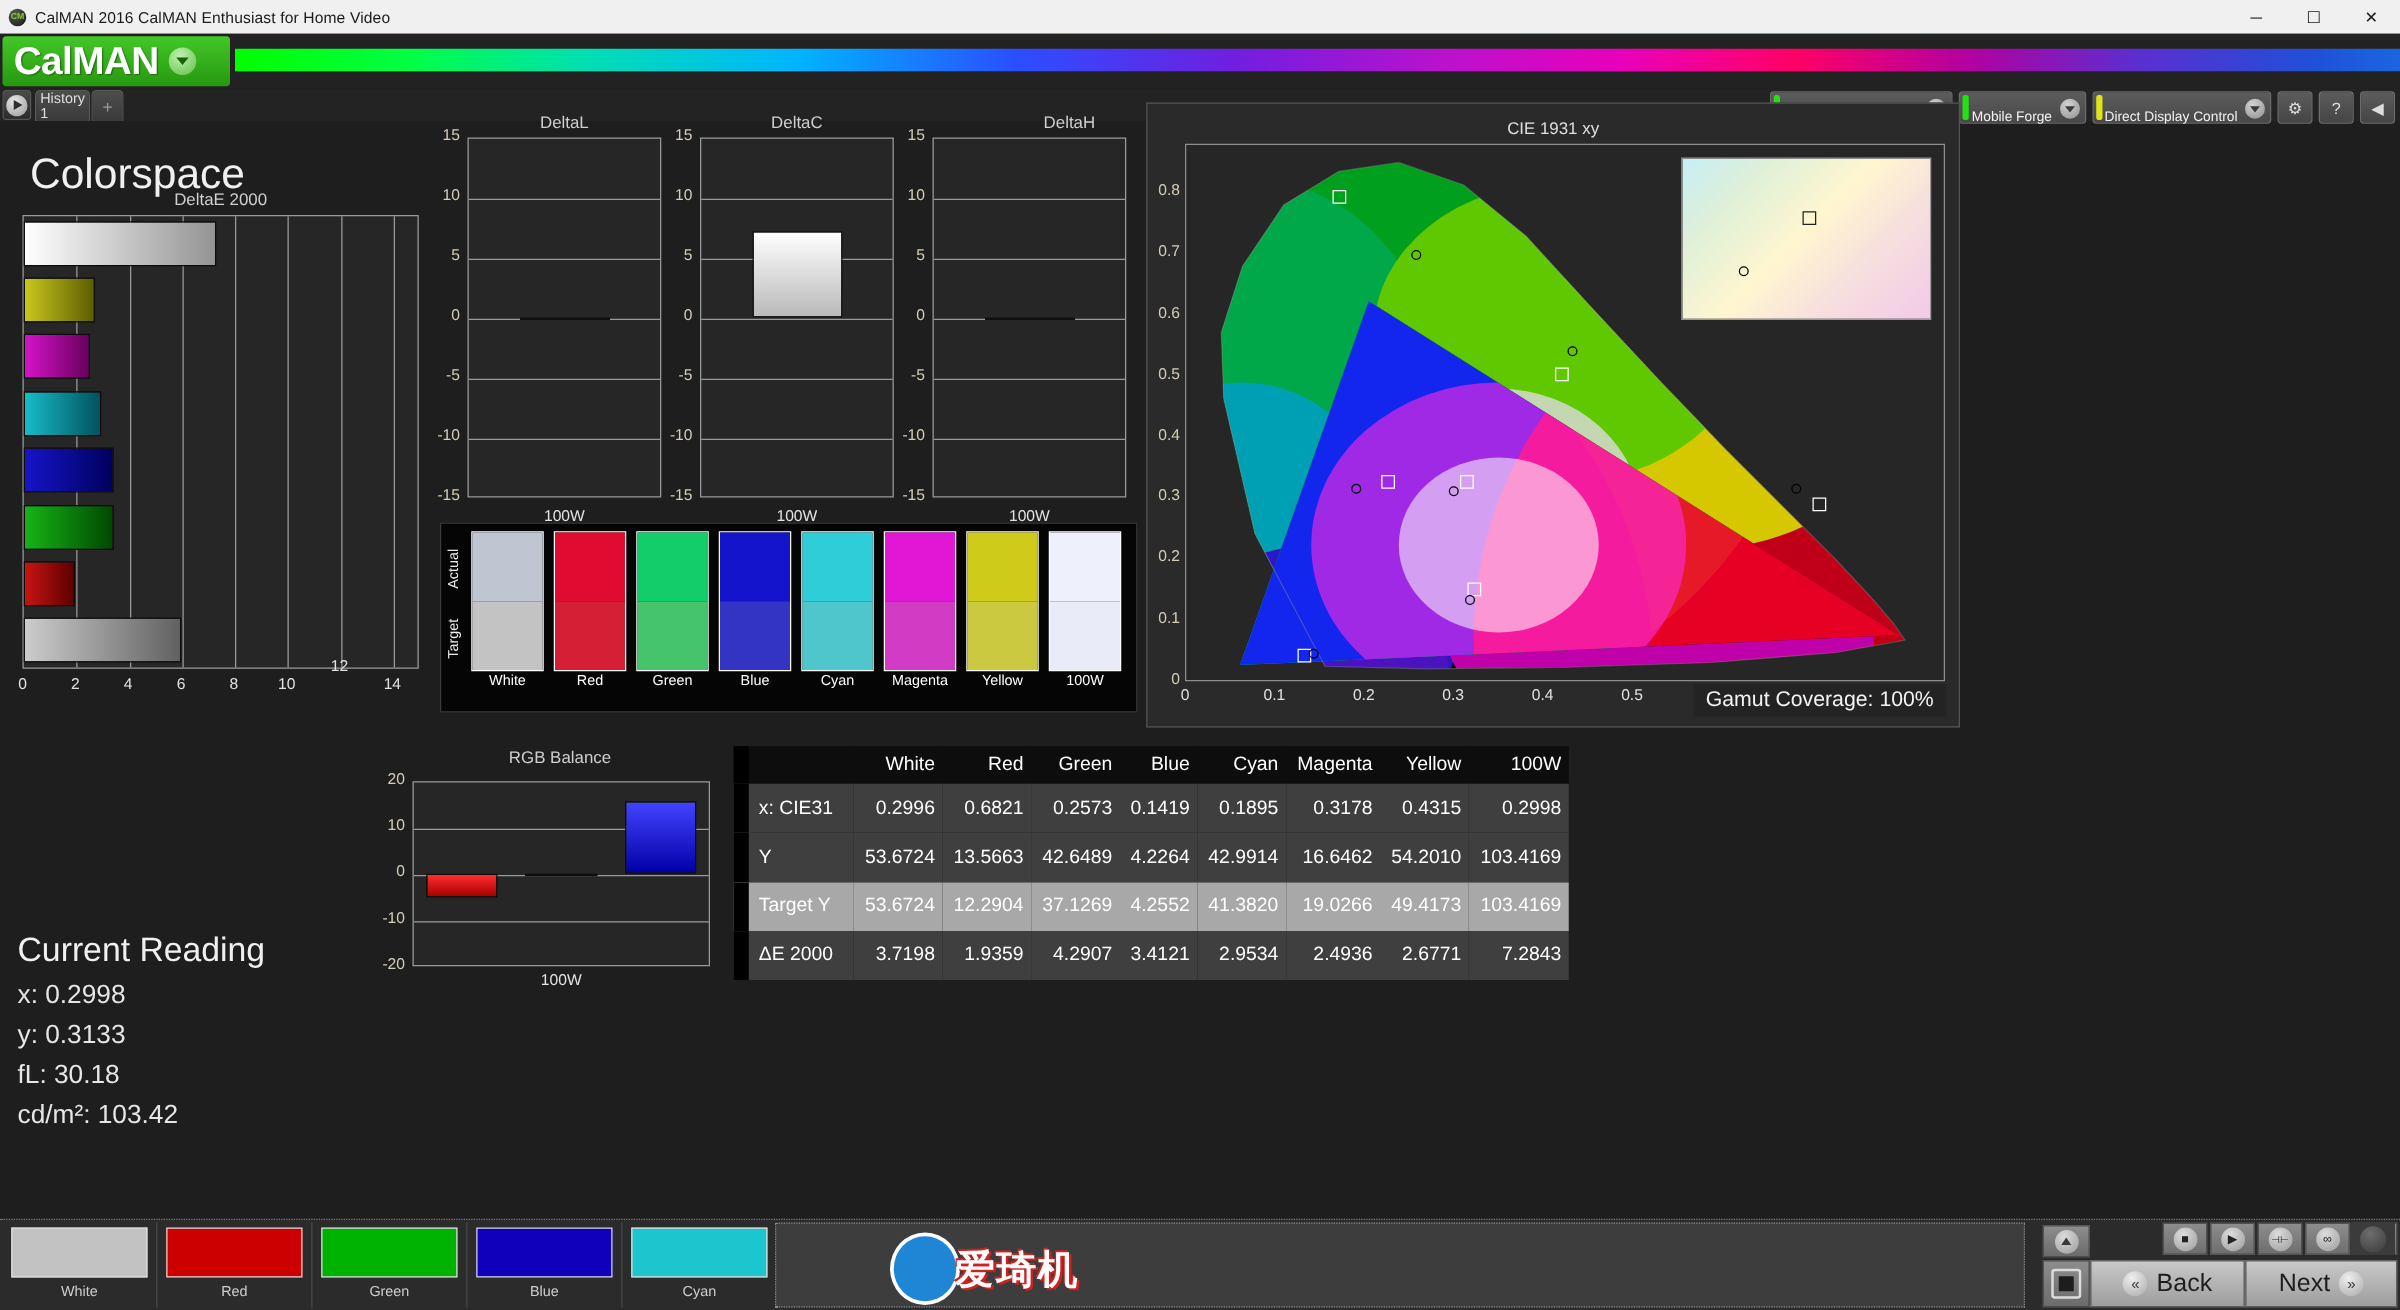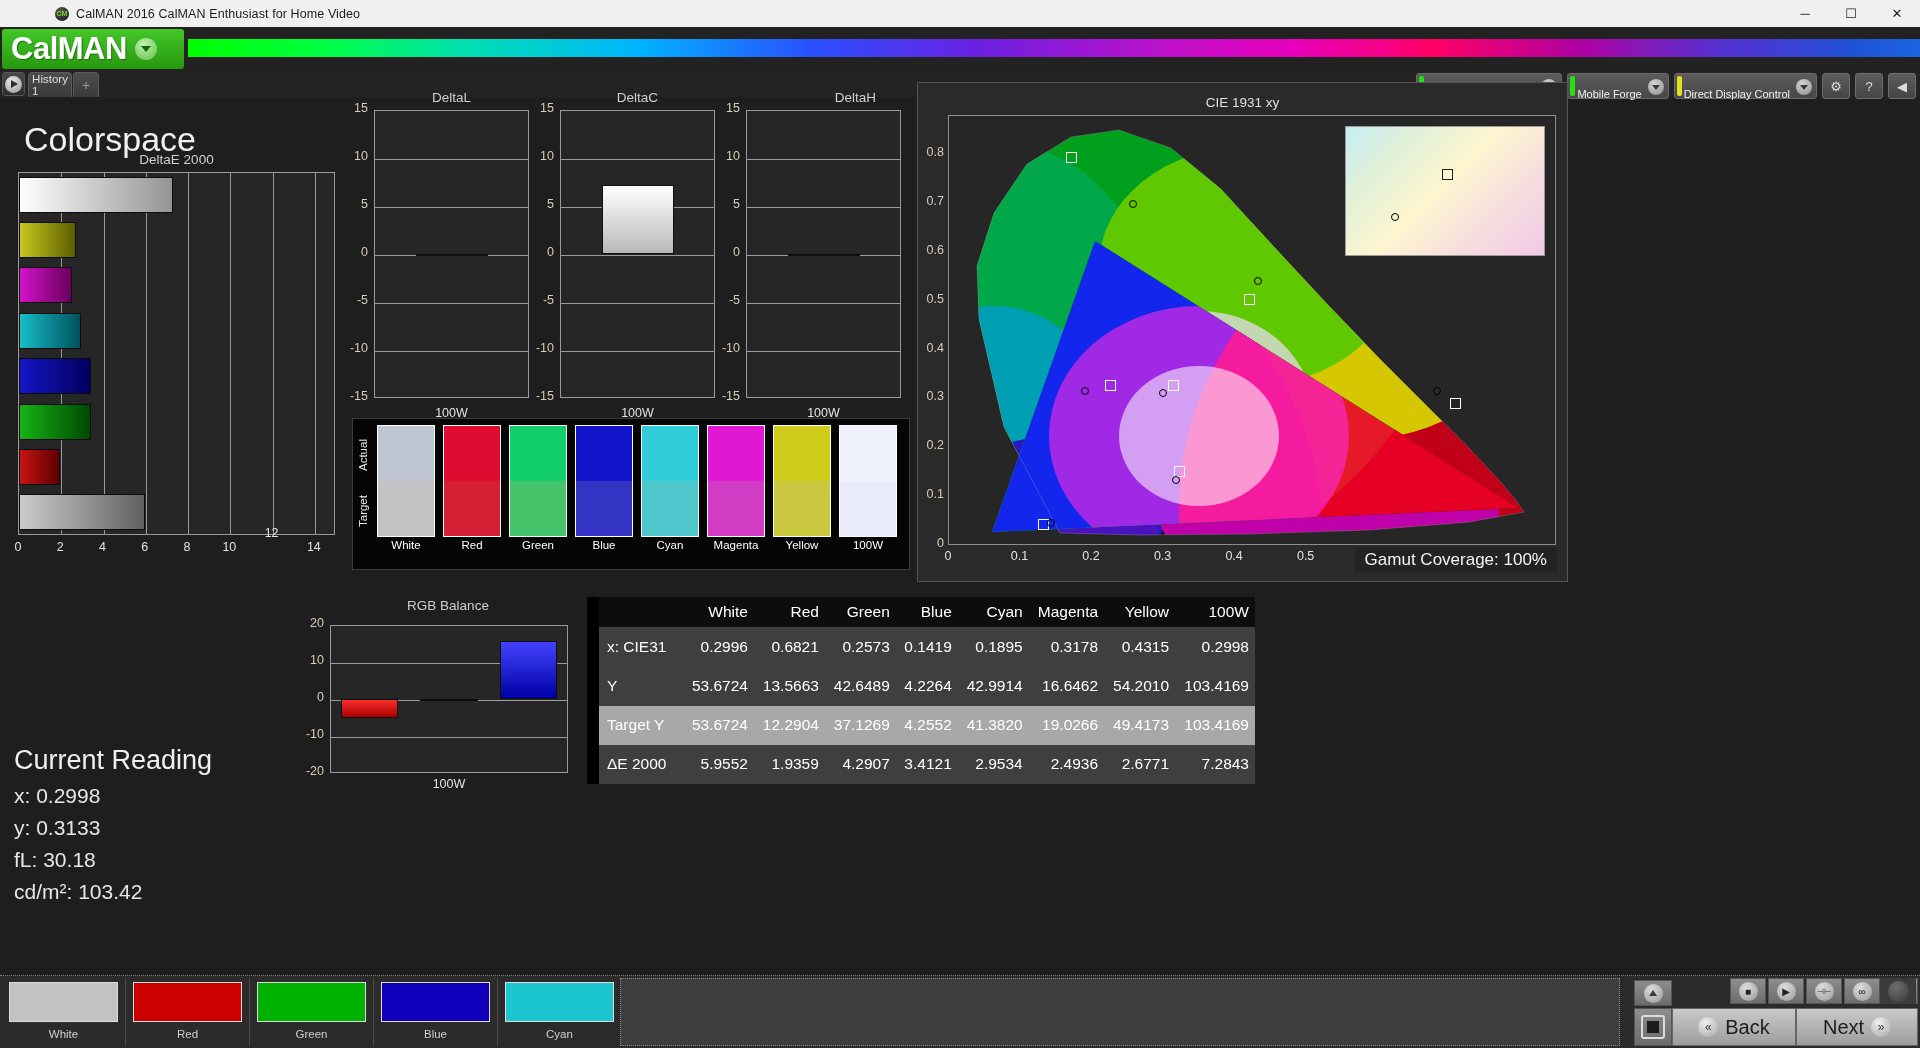--- a/index.html
+++ b/index.html
@@ -7,21 +7,21 @@
     width: 1920px; height: 1048px;
     background: #1e1e1e; overflow: hidden;
     font-family: "Liberation Sans", sans-serif;
     color: #e8e8e8;
   }
   #root { position: relative; width: 1920px; height: 1048px; }
 
   
   .titlebar {
     position: absolute; top: 0; left: 0; width: 1920px; height: 27px;
-    background: #f0f0f0; display: flex; align-items: center; padding-left: 48px;
+    background: #f0f0f0; display: flex; align-items: center;
   }
   .tb-icon {
     width: 14px; height: 14px; margin-left: 7px; margin-right: 7px;
     border-radius: 50%;
     background: radial-gradient(circle at 35% 30%, #5a5a5a, #111);
     color: #7dd321; font-size: 7px; line-height: 14px; text-align: center;
     font-weight: bold;
   }
   .tb-title { font-size: 12.5px; color: #1b1b1b; letter-spacing: .1px; }
   .tb-btns { margin-left: auto; display: flex; height: 27px; }
@@ -743,21 +743,21 @@
             <td>37.1269</td>
             <td>4.2552</td>
             <td>41.3820</td>
             <td>19.0266</td>
             <td>49.4173</td>
             <td>103.4169</td>
           </tr>
           <tr class="odd">
             <td class="tbl-lead"></td>
             <td class="rowhdr">ΔE 2000</td>
-            <td>5.9552</td>
+            <td>3.7198</td>
             <td>1.9359</td>
             <td>4.2907</td>
             <td>3.4121</td>
             <td>2.9534</td>
             <td>2.4936</td>
             <td>2.6771</td>
             <td>7.2843</td>
           </tr>
         </tbody>
     </table>
@@ -793,20 +793,24 @@
           <div class="chip" style="background:#cac419"></div>
                    <div class="cap">Yellow</div>
         </div>
         <div class="bsw" style="left: 870px; width: 118px;">
           <div class="chip" style="background:#ffffff"></div>
                    <div class="cap">100W</div>
         </div>
       </div>
     <div id="emptystrip"></div>
 
+    <div id="watermark">
+      <div class="face"></div>
+      <div class="cn">爱琦机</div>
+    </div>
 
     <div id="brcontrols">
       <div class="brtop">
         <div class="brbtn">
           <span class="dot">■</span>
         </div>
         <div class="brbtn">
           <span class="dot">▶</span>
         </div>
         <div class="brbtn">

